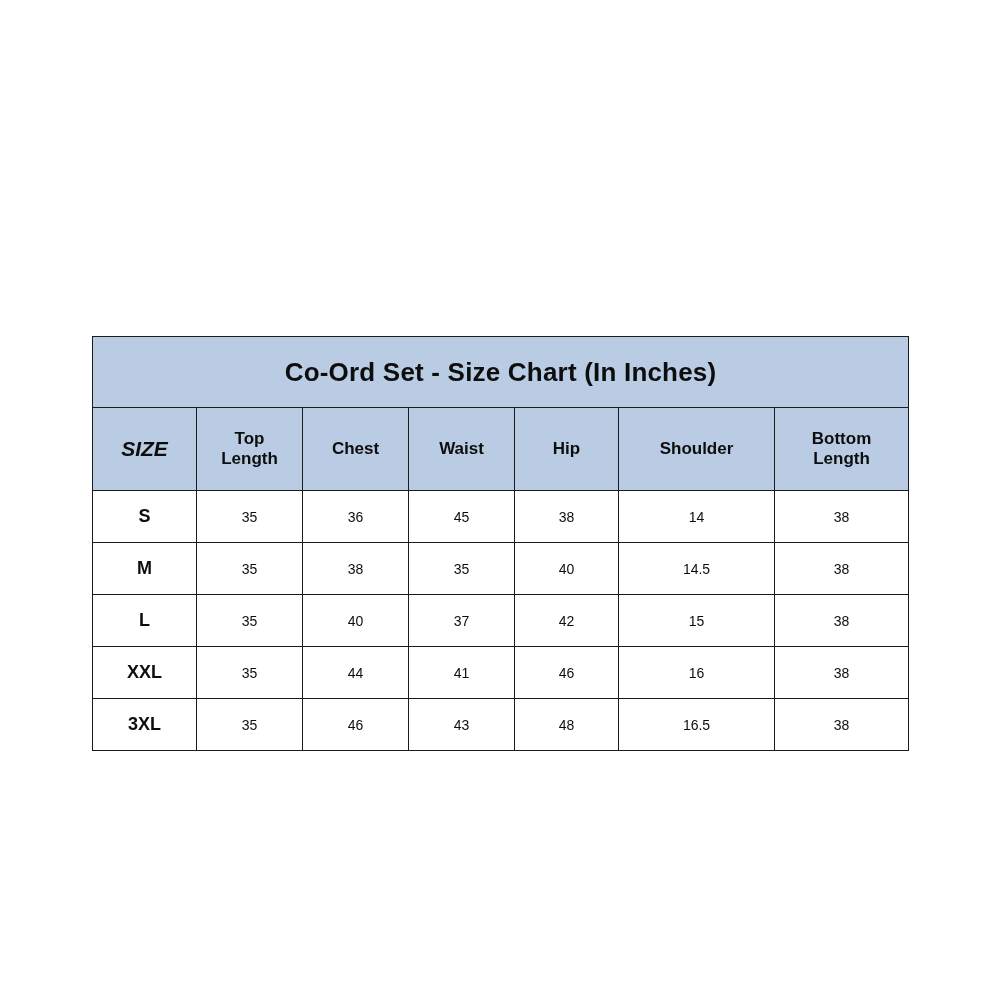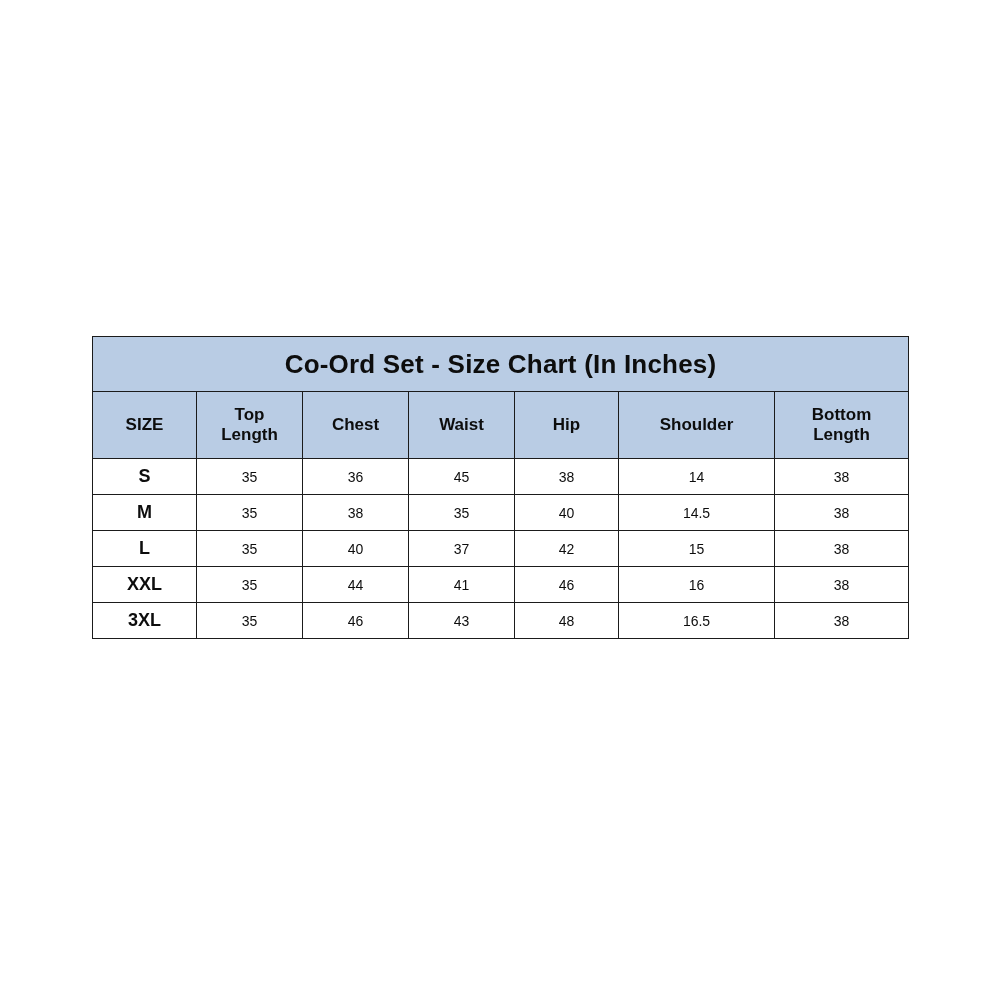--- a/index.html
+++ b/index.html
@@ -26,39 +26,40 @@
   table.size-chart {
     border-collapse: collapse;
     width: 816px;
     table-layout: fixed;
   }
   table.size-chart td, table.size-chart th {
     border: 1.5px solid #1b1b1b;
     text-align: center;
     vertical-align: middle;
     color: #0d0d0d;
-    padding: 0;
+    padding: 8px;
   }
   .title-cell {
     background: #b9cce4;
     height: 54px;
     font-size: 26px;
     font-weight: bold;
     letter-spacing: 0.2px;
   }
   .head-row td {
     background: #b9cce4;
     height: 66px;
     font-size: 17px;
     font-weight: bold;
     line-height: 1.15;
     padding: 0 6px;
   }
   .head-row td.left-head {
-    font-size: 17px;
+    font-size: 21px;
+    font-style: italic;
   }
   .body-row td {
     height: 35px;
     font-size: 14px;
     background: #ffffff;
   }
   .body-row td.size-cell {
     font-weight: bold;
     font-size: 18px;
   }

